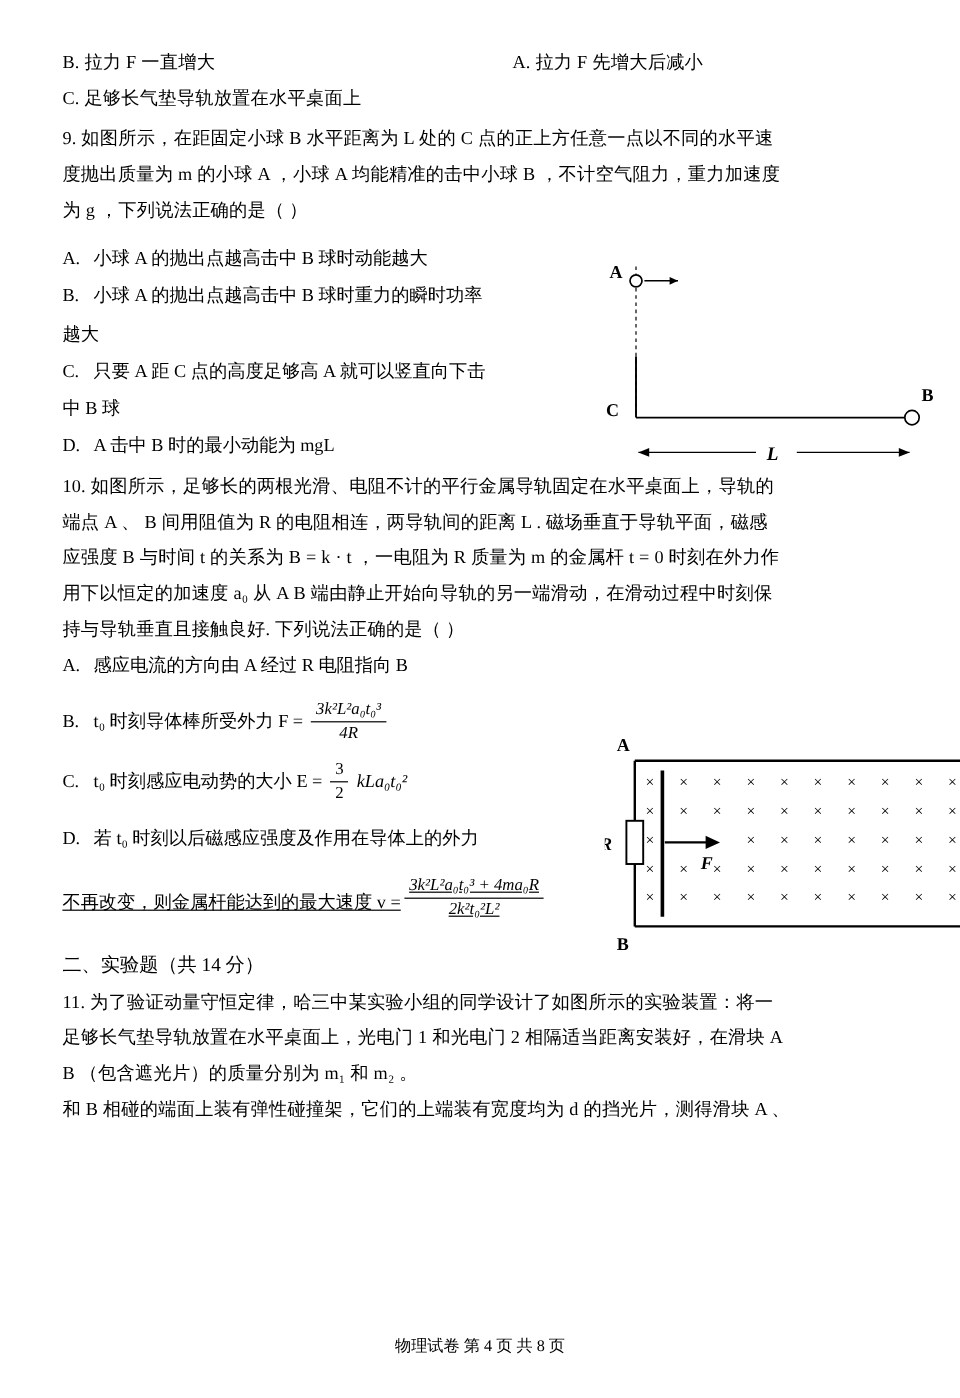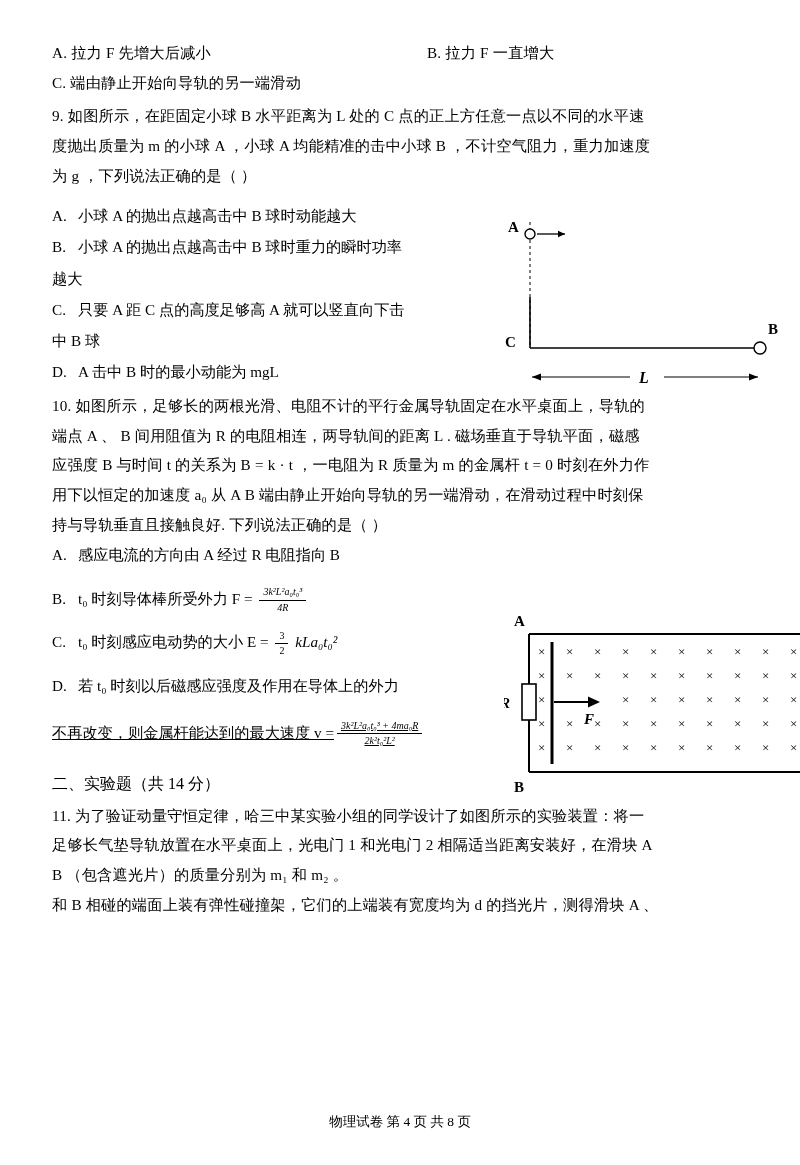--- a/index.html
+++ b/index.html
@@ -61,40 +61,40 @@
     width:300px;
     height:190px;
   }
   .blockq{ position:relative; }
   .optrow{ display:flex; align-items:flex-start; }
   .optlabel{ width:26px; flex:none; }
   .fracbox{
     display:inline-block;
     vertical-align:middle;
     text-align:center;
-    font-size:10px;
+    font-size:14px;
     line-height:1.25;
     margin:0 3px;
   }
   .fracbox .num{ display:block; padding:0 4px 1px 4px; border-bottom:1px solid #000; }
   .fracbox .den{ display:block; padding:1px 4px 0 4px; }
   .q9opt{ margin-top:10px; }
   .wide{ width:470px; }
 </style>
 </head>
 <body>
 
 <div class="page">
 
   <div class="row2 line">
+    <div>B. 拉力 F 一直增大</div>
     <div>A. 拉力 F 先增大后减小</div>
-    <div>B. 拉力 F 一直增大</div>
   </div>
   <div class="row2 line">
-    <div>C. 端由静止开始向导轨的另一端滑动</div>
+    <div>C. 足够长气垫导轨放置在水平桌面上</div>
   </div>
 
   <div class="q blockq">
     <div class="line">9. 如图所示，在距固定小球 B 水平距离为 L 处的 C 点的正上方任意一点以不同的水平速</div>
     <div class="line">度抛出质量为 m 的小球 A ，小球 A 均能精准的击中小球 B ，不计空气阻力，重力加速度</div>
     <div class="line">为 g ，下列说法正确的是（      ）</div>
 
     <div class="optrow opt q9opt">
       <div class="optlabel">A.</div>
       <div class="wide">小球 A 的抛出点越高击中 B 球时动能越大</div>

